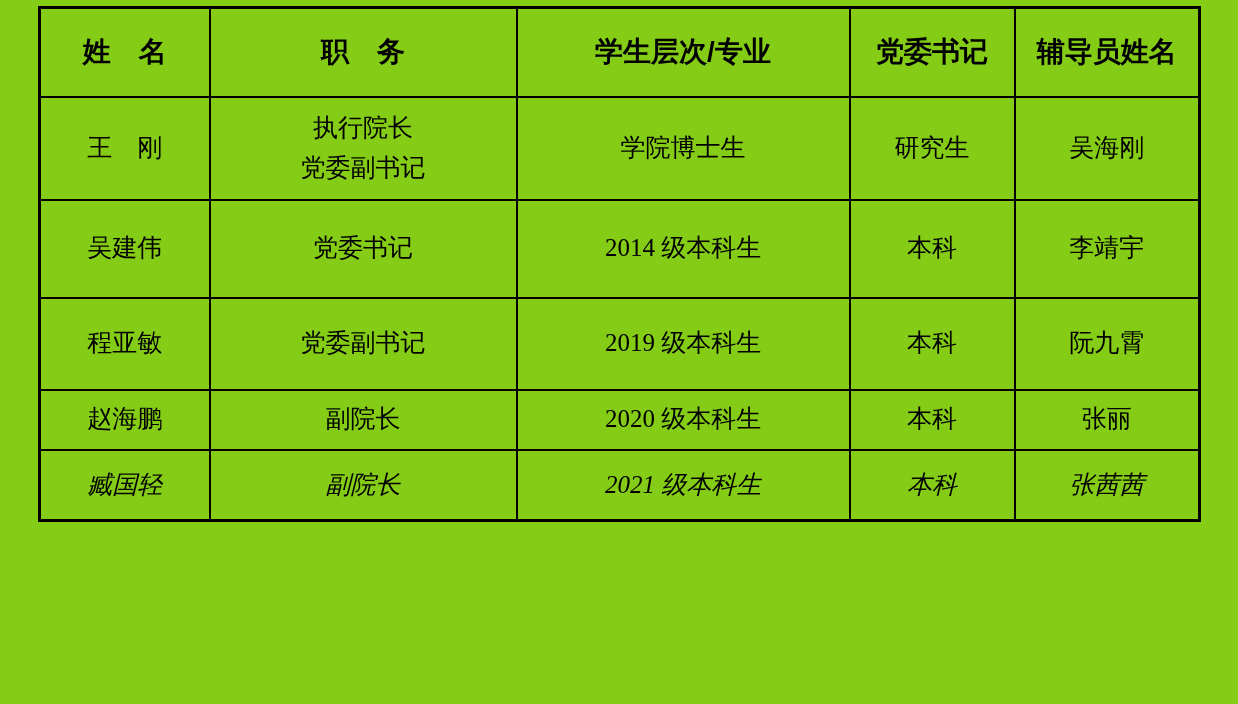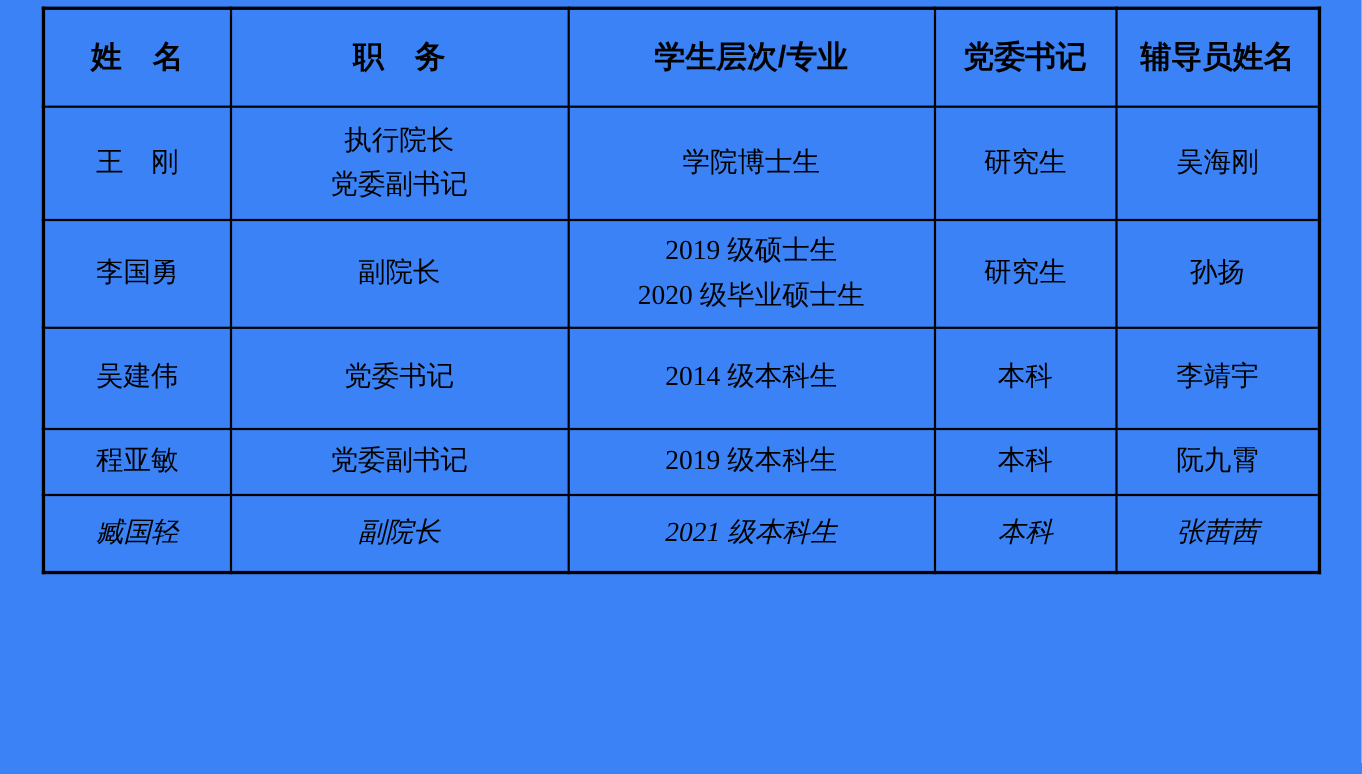--- a/index.html
+++ b/index.html
@@ -4,21 +4,21 @@
 <style>
   html, body {
     margin: 0;
     padding: 0;
     background: #ffffff;
   }
   .page {
     position: relative;
     width: 1238px;
     height: 704px;
-    background: #3b82f6;
+    background: #84cc16;
     overflow: hidden;
   }
   table.staff-table {
     position: absolute;
     left: 38px;
     top: 6px;
     width: 1160px;
     border-collapse: collapse;
     table-layout: fixed;
     border: 3px solid #000000;
@@ -84,42 +84,41 @@
     <tbody>
       <tr>
         <td>王　刚</td>
         <td>执行院长
 党委副书记</td>
         <td>学院博士生</td>
         <td>研究生</td>
         <td>吴海刚</td>
       </tr>
       <tr>
-        <td>李国勇</td>
-        <td>副院长</td>
-        <td>2019 级硕士生
-2020 级毕业硕士生</td>
-        <td>研究生</td>
-        <td>孙扬</td>
-      </tr>
-      <tr>
         <td>吴建伟</td>
         <td>党委书记</td>
         <td>2014 级本科生</td>
         <td>本科</td>
         <td>李靖宇</td>
       </tr>
       <tr>
         <td>程亚敏</td>
         <td>党委副书记</td>
         <td>2019 级本科生</td>
         <td>本科</td>
         <td>阮九霄</td>
       </tr>
       <tr>
+        <td>赵海鹏</td>
+        <td>副院长</td>
+        <td>2020 级本科生</td>
+        <td>本科</td>
+        <td>张丽</td>
+      </tr>
+      <tr>
         <td>臧国轻</td>
         <td>副院长</td>
         <td>2021 级本科生</td>
         <td>本科</td>
         <td>张茜茜</td>
       </tr>
     </tbody>
   </table>
 </div>
 

